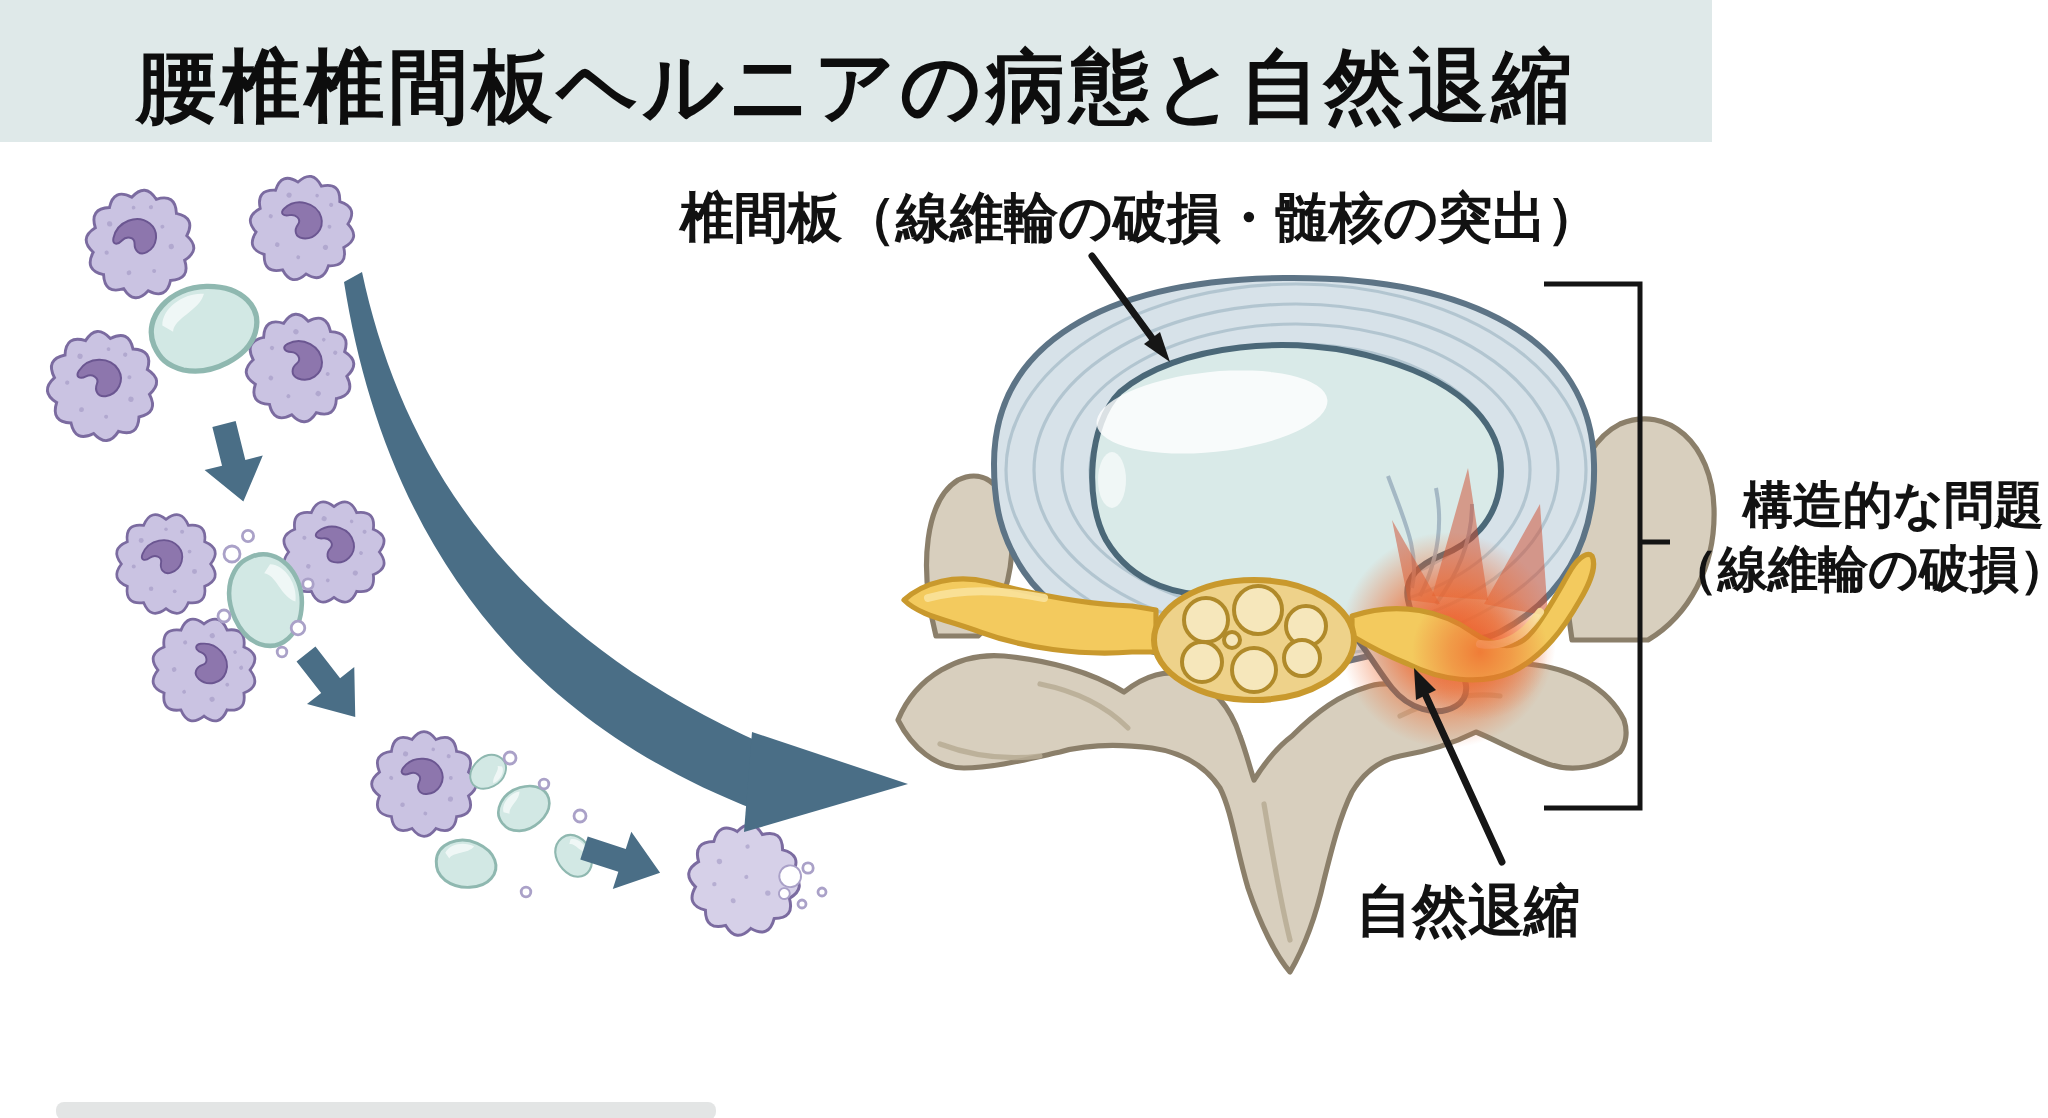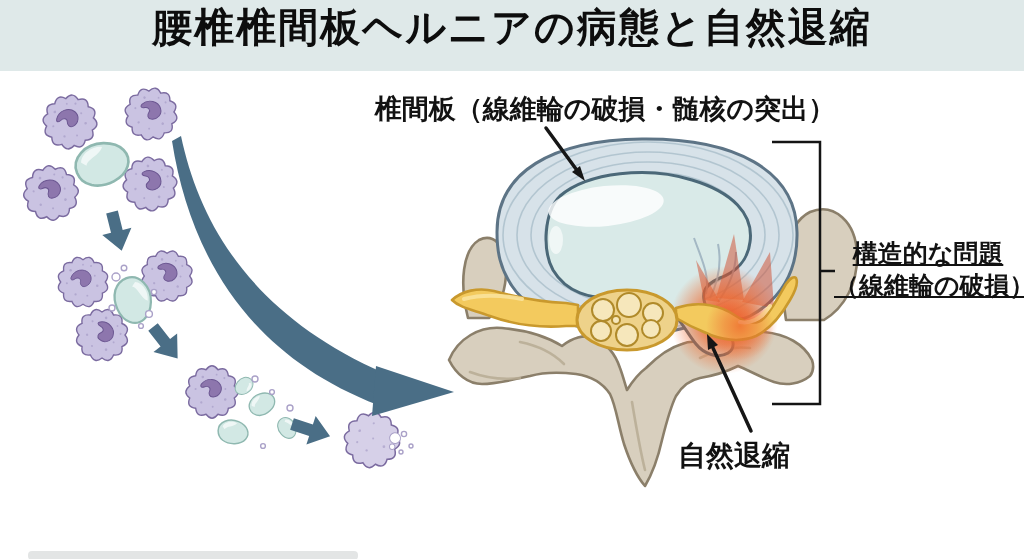--- a/index.html
+++ b/index.html
@@ -3,30 +3,30 @@
 <meta charset="utf-8">
 <style>
   html,body{margin:0;padding:0;background:#ffffff;}
   #stage{
     position:relative;width:1024px;height:559px;overflow:hidden;
     background:#ffffff;
     font-family:"Liberation Sans","DejaVu Sans",sans-serif;
     color:var(--ink,#141414);
   }
   #title-band{
-    position:absolute;left:0;top:0;width:1024px;height:71px;
+    position:absolute;left:0;top:0;width:856px;height:71px;
     background:var(--band,#dfe9e9);
-    display:flex;align-items:flex-start;justify-content:center;
+    display:flex;align-items:flex-end;justify-content:center;
   }
   #title-band h1{
     margin:0;font-size:40px;font-weight:900;letter-spacing:2px;color:#0d0d0d;
   }
   .lbl{position:absolute;font-weight:800;color:#121212;white-space:nowrap;}
-  #disc-label{left:340px;top:91px;width:530px;text-align:center;font-size:27px;}
-  #structural-label{left:834px;top:237px;width:188px;text-align:center;font-size:25px;line-height:32px;text-decoration:underline;}
+  #disc-label{left:340px;top:91px;width:530px;font-size:27px;}
+  #structural-label{left:834px;top:237px;width:188px;text-align:right;font-size:25px;line-height:32px;}
   #nerve-label{left:678px;top:437px;font-size:28px;}
   #macro-label{left:14px;top:466px;font-size:28px;line-height:37px;}
   #bottom-smudge{
     position:absolute;left:28px;top:551px;width:330px;height:9px;
     background:#c2c6c6;opacity:.45;border-radius:4px;
   }
   svg{position:absolute;left:0;top:0;}
   
   .cell-body{fill:var(--macrophage-body,#cac3e2);stroke:var(--macrophage-outline,#7b6ba0);stroke-width:2.2;}
   .cell-nucleus{fill:var(--macrophage-nucleus,#8d76ad);stroke:#6b5691;stroke-width:1.5;}

